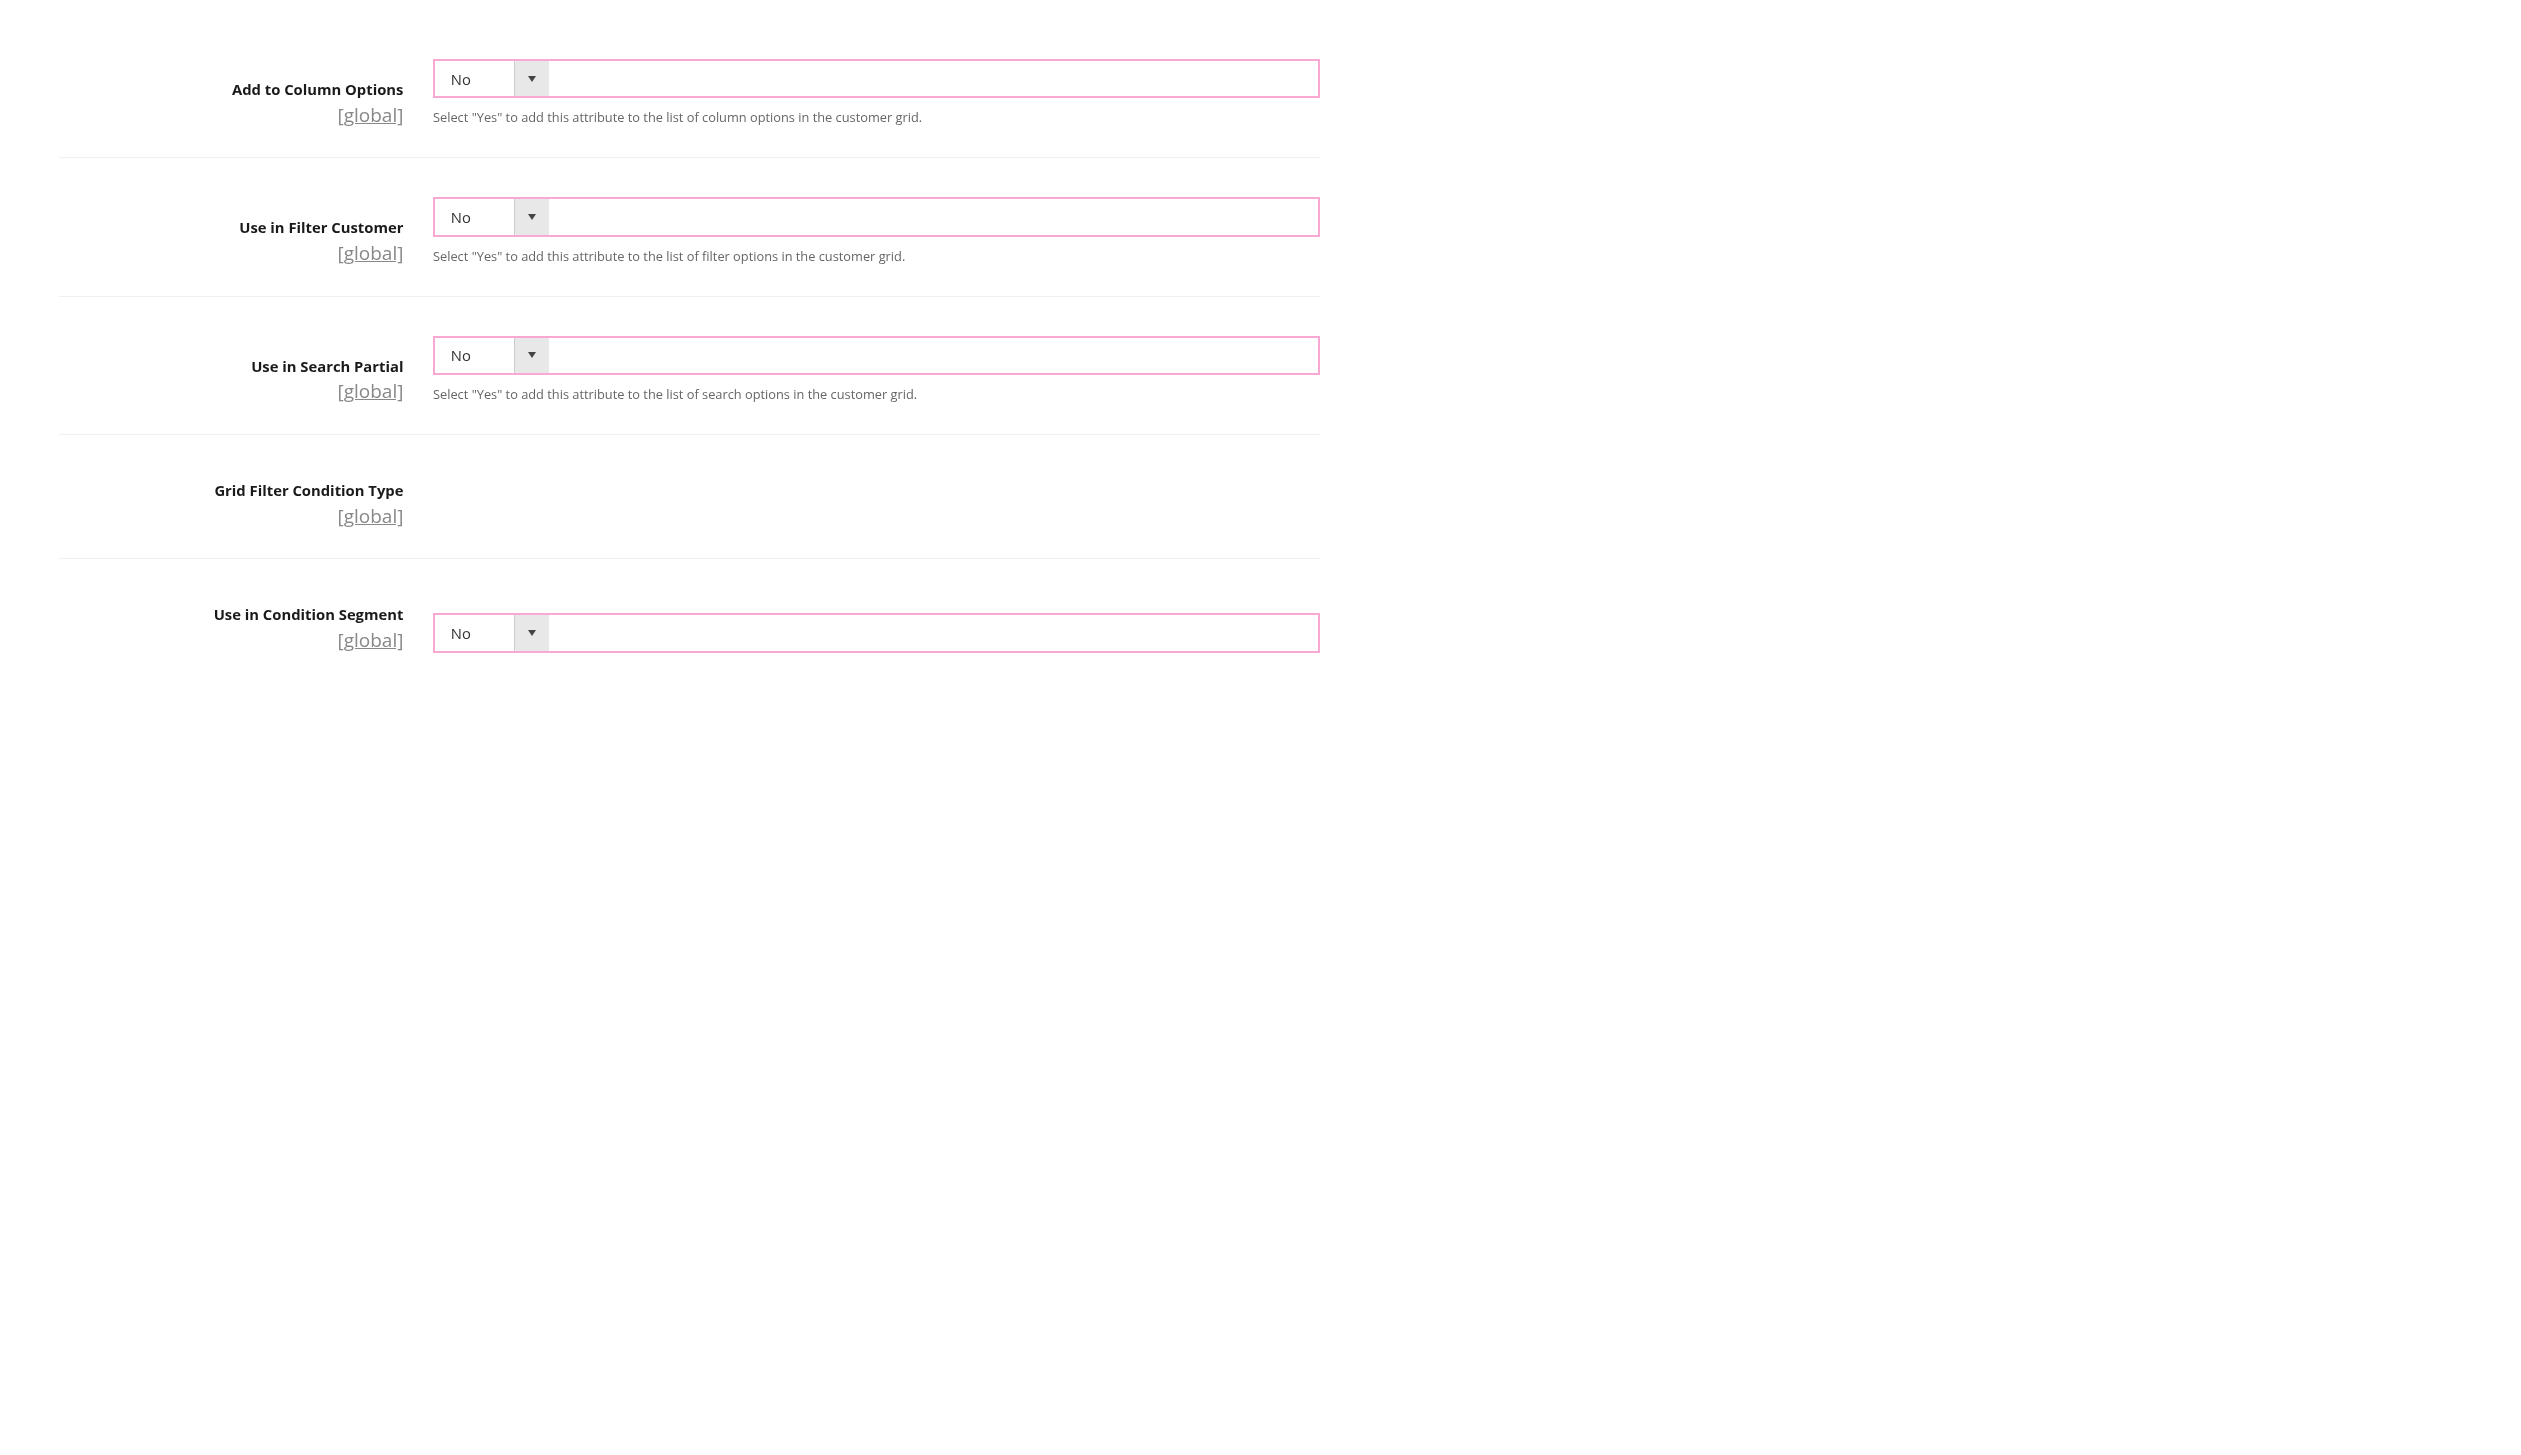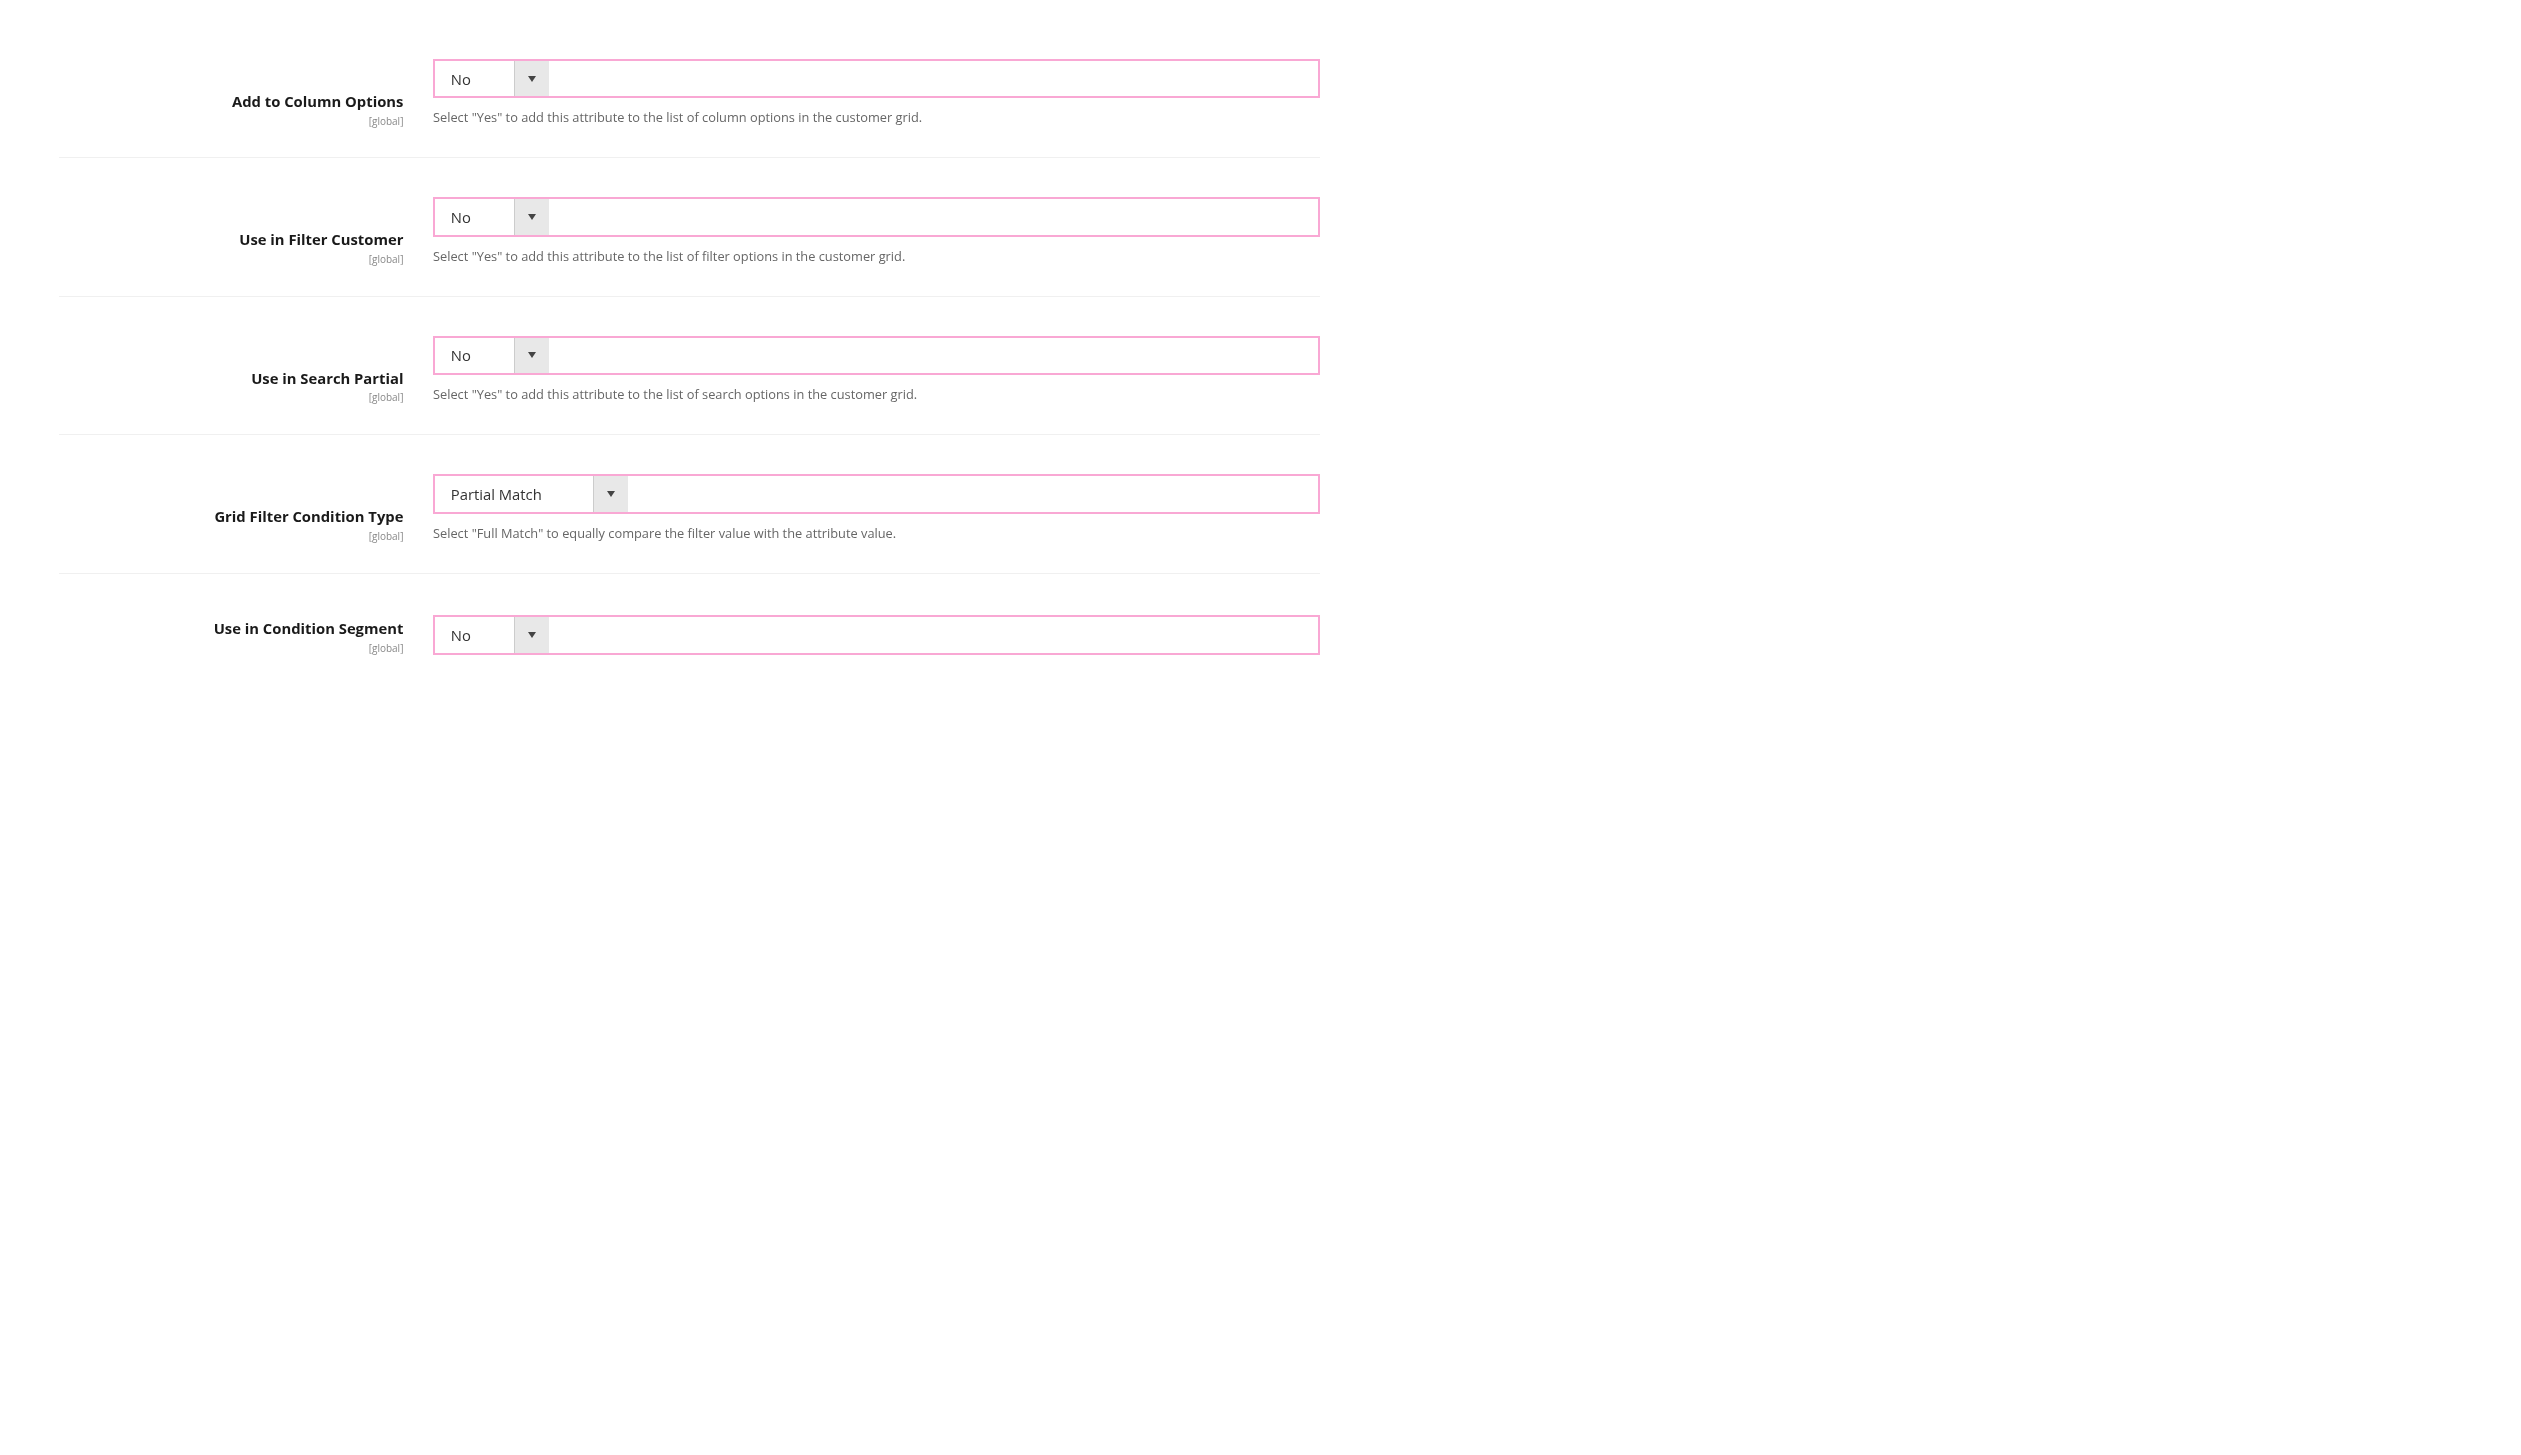--- a/index.html
+++ b/index.html
@@ -41,24 +41,25 @@
 
     .field-label {
       font-size: 14.8px;
       font-weight: 700;
       color: #1a1a1a;
       display: block;
       line-height: 1.4;
     }
 
     .field-scope {
-      font-size: 10px;
+      font-size: 19px;
       color: #888888;
       display: block;
       margin-top: 2px;
+      text-decoration: underline;
     }
 
     .control-col {
       flex: 1;
       display: flex;
       flex-direction: column;
       gap: 9.9px;
     }
 
     .select-wrapper {
@@ -154,29 +155,20 @@
           </div>
         </div>
         <div class="field-description">Select "Yes" to add this attribute to the list of search options in the customer grid.</div>
       </div>
     </div>
     <div class="form-row">
       <div class="label-col">
         <span class="field-label">Grid Filter Condition Type</span>
         <span class="field-scope">[global]</span>
       </div>
-      <div class="control-col">
-        <div class="select-wrapper wide">
-          <span class="select-value">Partial Match</span>
-          <div class="select-arrow-btn">
-            <div class="arrow-down"></div>
-          </div>
-        </div>
-        <div class="field-description">Select "Full Match" to equally compare the filter value with the attribute value.</div>
-      </div>
     </div>
     <div class="form-row">
       <div class="label-col">
         <span class="field-label">Use in Condition Segment</span>
         <span class="field-scope">[global]</span>
       </div>
       <div class="control-col">
         <div class="select-wrapper">
           <span class="select-value">No</span>
           <div class="select-arrow-btn">

